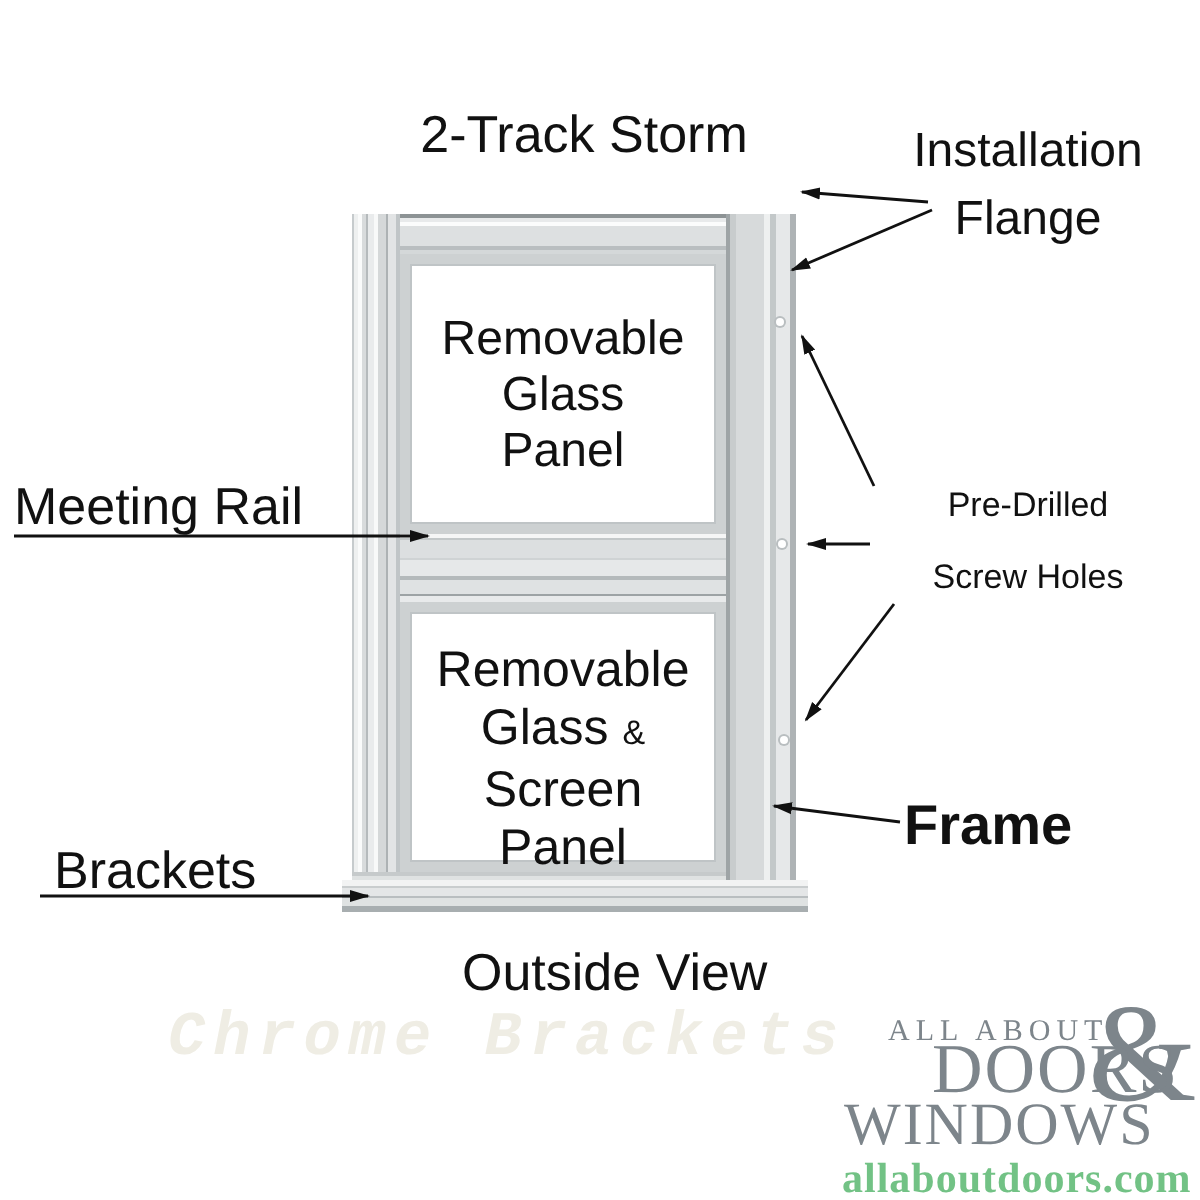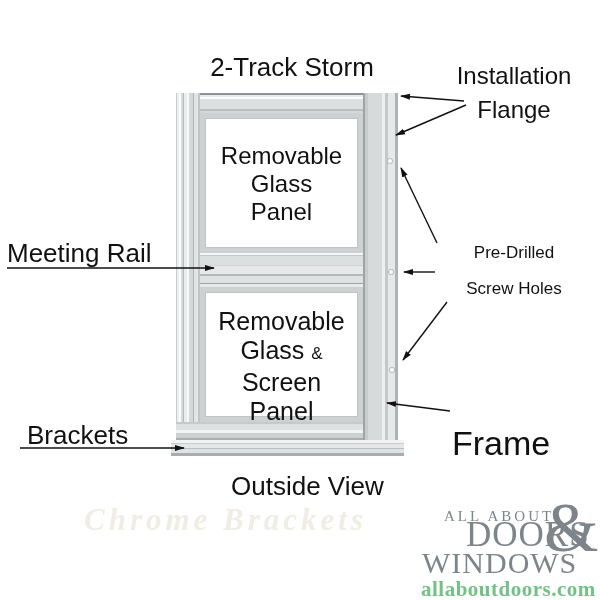--- a/index.html
+++ b/index.html
@@ -4,21 +4,21 @@
 <style>
   html,body{margin:0;padding:0;background:#ffffff;}
   #stage{
     position:relative;width:600px;height:600px;background:#ffffff;overflow:hidden;
     font-family:"Liberation Sans",sans-serif;color:#111111;
   }
   .label{position:absolute;color:#111111;white-space:nowrap;}
   .label.center{text-align:center;white-space:normal;}
 
   
-  #window{position:absolute;left:176px;top:93px;width:222px;height:347px;}
+  #window{position:absolute;left:176px;top:107px;width:222px;height:347px;}
   .frame-left{
     position:absolute;left:0;top:0;width:24px;height:347px;
     background:linear-gradient(90deg,
       #c6cbcd 0 1px,#eef0f0 1px 3px,#fafbfb 3px 5px,#d8dbdc 5px 7px,#b5babc 7px 8px,
       #e9ebec 8px 11px,#f8f9f9 11px 13px,#d5d8d9 13px 17px,#adb2b4 17px 18px,
       #e2e4e5 18px 22px,#c0c5c7 22px 24px);
   }
   .frame-top{
     position:absolute;left:0;top:0;width:222px;height:20px;
     background:linear-gradient(#8d9395 0 2px,#e8eaeb 2px 4px,#fbfcfc 4px 6px,
@@ -58,21 +58,21 @@
   .screw-hole{
     position:absolute;width:4px;height:4px;border-radius:50%;
     background:#ffffff;box-shadow:0 0 0 1px #b9bec0;
   }
 
   
   #arrows{position:absolute;left:0;top:0;width:600px;height:600px;pointer-events:none;}
 
   
   #watermark{
-    position:absolute;left:84px;top:502px;font-family:Liberation Serif, serif;
+    position:absolute;left:84px;top:502px;font-family:Liberation Mono, monospace;
     font-style:italic;font-weight:bold;font-size:31px;letter-spacing:4px;
     color:#efede4;white-space:nowrap;
   }
 
   
   #logo{position:absolute;left:420px;top:501px;width:180px;height:98px;
     font-family:"Liberation Serif",serif;color:#7d858b;}
   #logo .allabout{position:absolute;left:24px;top:7px;font-size:15px;letter-spacing:3px;}
   #logo .amp{position:absolute;left:124px;top:-8px;font-size:70px;line-height:1;}
   #logo .doors{position:absolute;left:2px;top:16px;font-size:35px;letter-spacing:1px;line-height:1;margin-left:44px;}
@@ -135,21 +135,21 @@
     <div>Flange</div>
   </div>
 
   <div class="label" style="left:7px;top:238px;font-size:26px;">Meeting Rail</div>
 
   <div class="label center" style="left:430px;top:235px;width:168px;font-size:17px;line-height:36px;">
     <div>Pre-Drilled</div>
     <div>Screw Holes</div>
   </div>
 
-  <div class="label" style="left:452px;top:424px;font-size:34px;">Frame</div>
+  <div class="label" style="left:452px;top:397px;font-size:28px;font-weight:bold;">Frame</div>
 
   <div class="label" style="left:27px;top:420px;font-size:26px;">Brackets</div>
 
   <div class="label" style="left:205px;top:471px;font-size:26px;margin-left:26px;">Outside View</div>
 
   <div id="watermark">Chrome Brackets</div>
 
   <div id="logo">
     <div class="allabout">ALL ABOUT</div>
     <div class="amp">&amp;</div>

